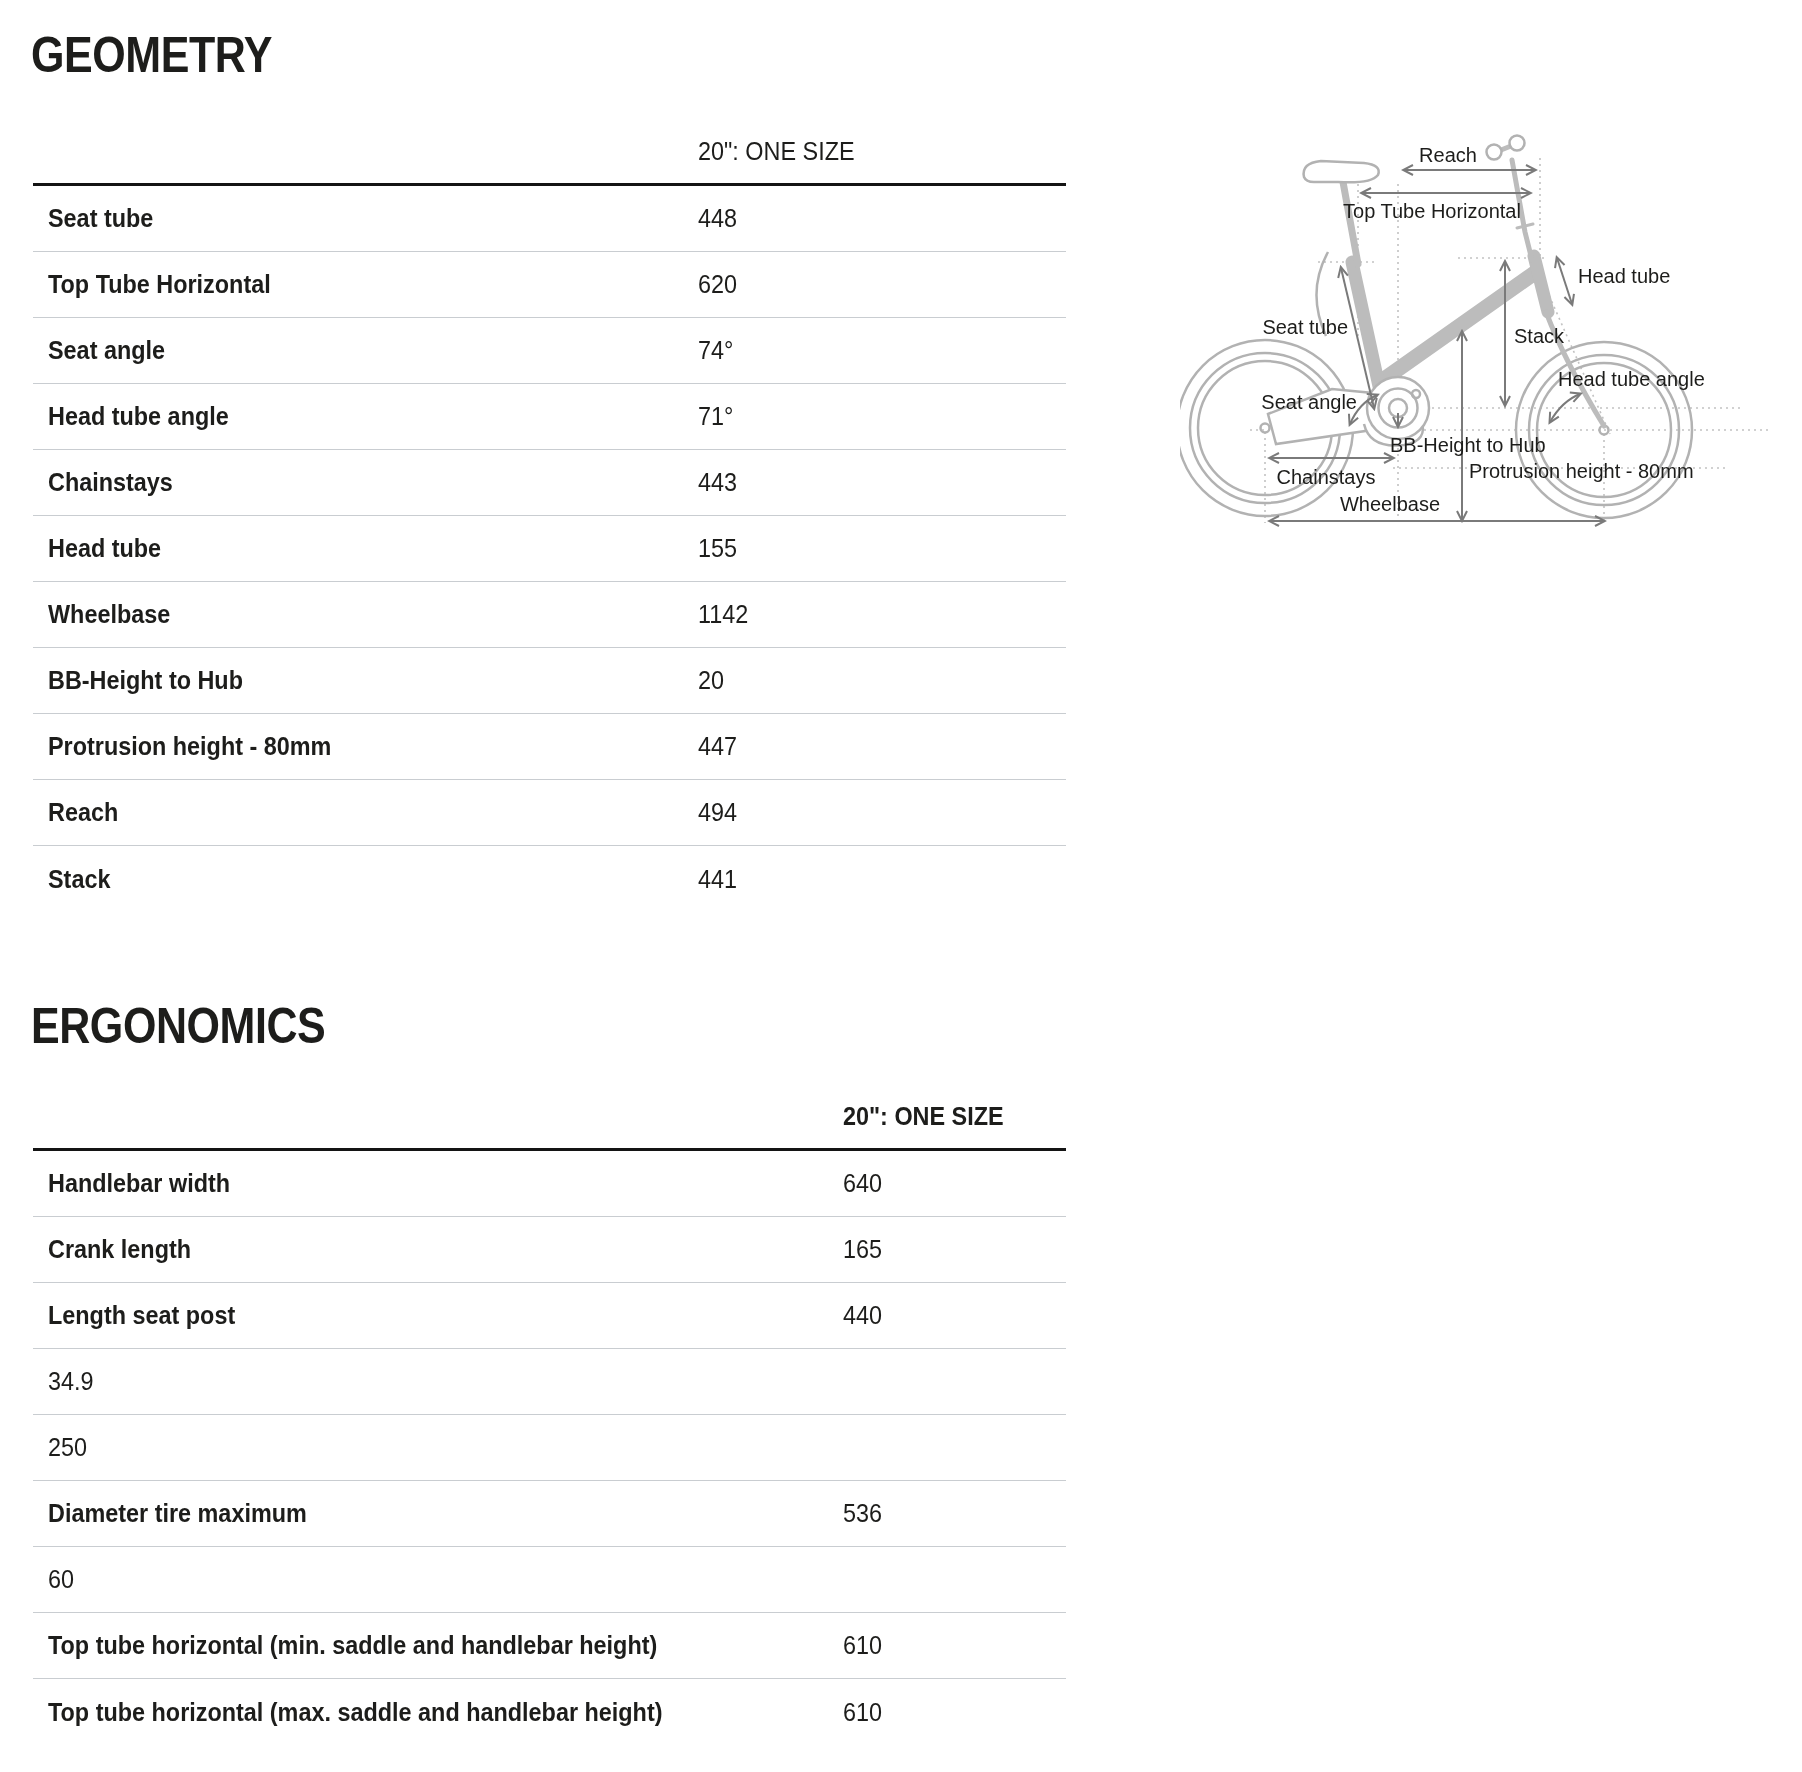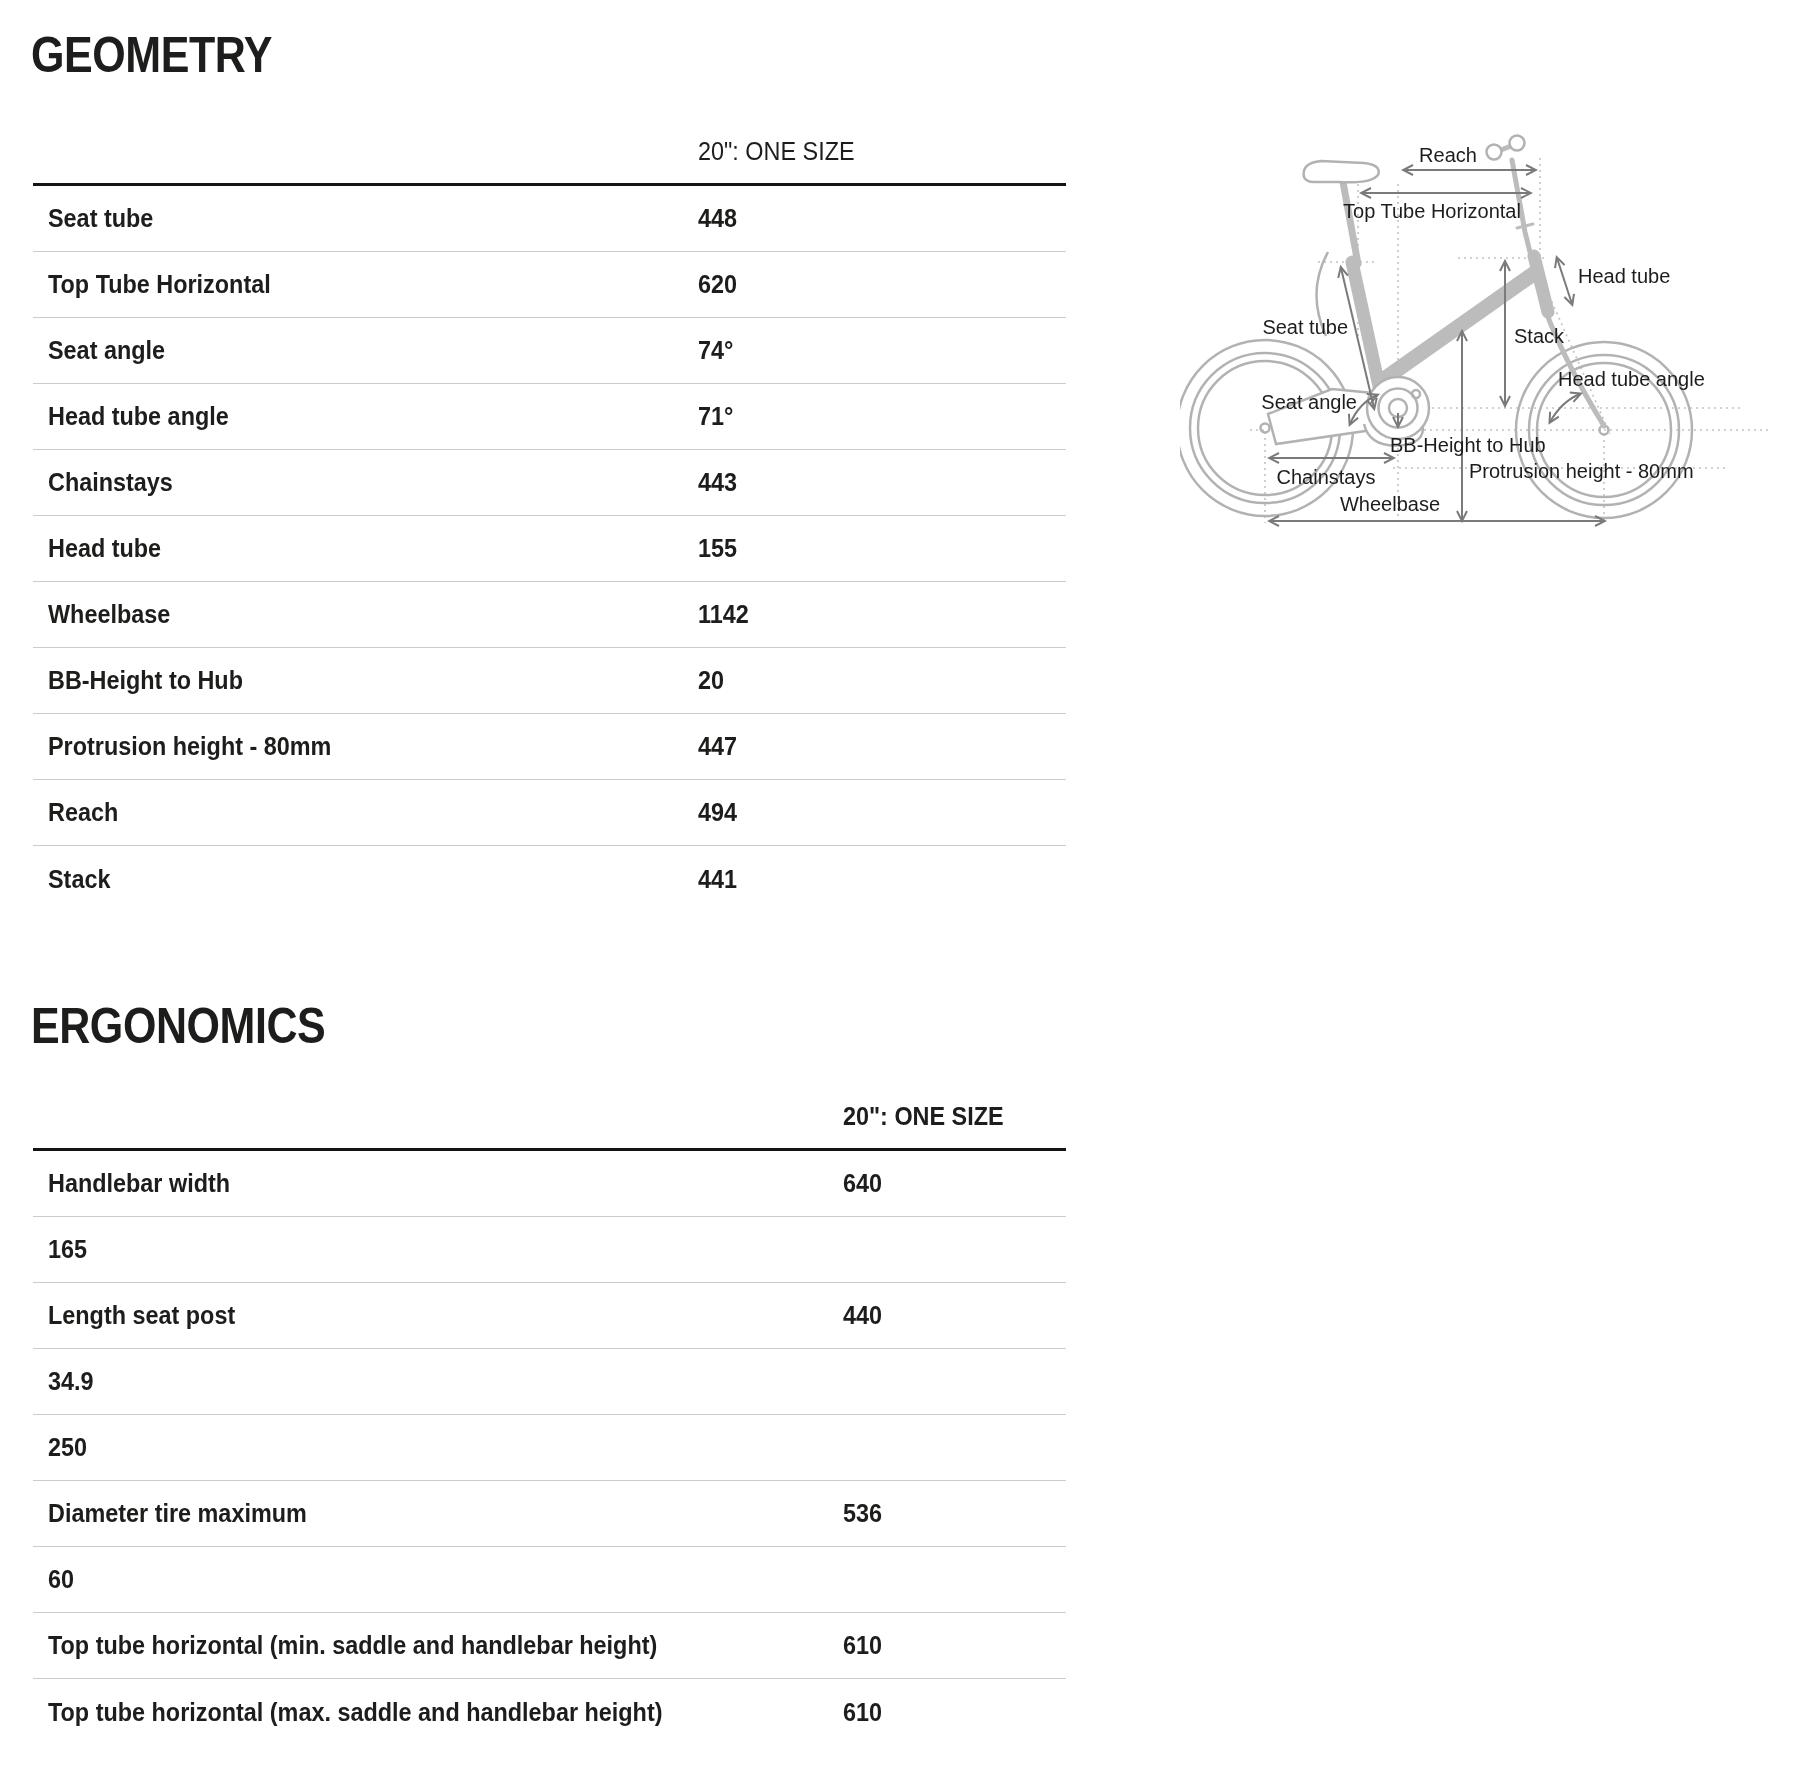--- a/index.html
+++ b/index.html
@@ -29,21 +29,21 @@
   #ergonomics-table .thead { padding-left:810px; font-weight:bold; }
 
   .spec-row {
     height:66px; display:flex; align-items:center;
     border-bottom:1px solid #c9cdd1; padding-left:15px;
   }
   .spec-row:last-child { border-bottom:none; }
   .spec-label { font-weight:bold; }
   #geometry-table .spec-label { width:650px; }
   #ergonomics-table .spec-label { width:795px;text-decoration:underline; }
-  .spec-value { flex:1; font-weight:bold; }
+  .spec-value { flex:1; font-weight:normal; }
 
   #diagram { position:absolute; left:1180px; top:100px; width:622px; height:450px; }
   #diagram svg { display:block; width:622px; height:450px; }
   .art { stroke:#b2b2b2; fill:none; stroke-width:2.5; }
   .artf { stroke:#b2b2b2; fill:#ffffff; stroke-width:2.5; }
   .tube { stroke:#bcbcbc; fill:none; stroke-linecap:round; }
   .dot { stroke:#c2c2c2; fill:none; stroke-width:1.6; stroke-dasharray:2 4; }
   .dim { stroke:#7a7a7a; fill:none; stroke-width:2; }
   .dlabel {
     fill:#1d1d1b; font-family:"Liberation Sans",sans-serif; font-size:20px;
@@ -121,20 +121,21 @@
   <div class="thead">
     <span class="cond">20": ONE SIZE</span>
   </div>
 
     <div class="spec-row">
       <div class="spec-label"><span class="cond">Handlebar width</span></div>
       <div class="spec-value"><span class="cond">640</span></div>
     </div>
 
     <div class="spec-row">
+      <div class="spec-label"><span class="cond">Crank length</span></div>
       <div class="spec-value"><span class="cond">165</span></div>
     </div>
 
     <div class="spec-row">
       <div class="spec-label"><span class="cond">Length seat post</span></div>
       <div class="spec-value"><span class="cond">440</span></div>
     </div>
 
     <div class="spec-row">
       <div class="spec-value"><span class="cond">34.9</span></div>

